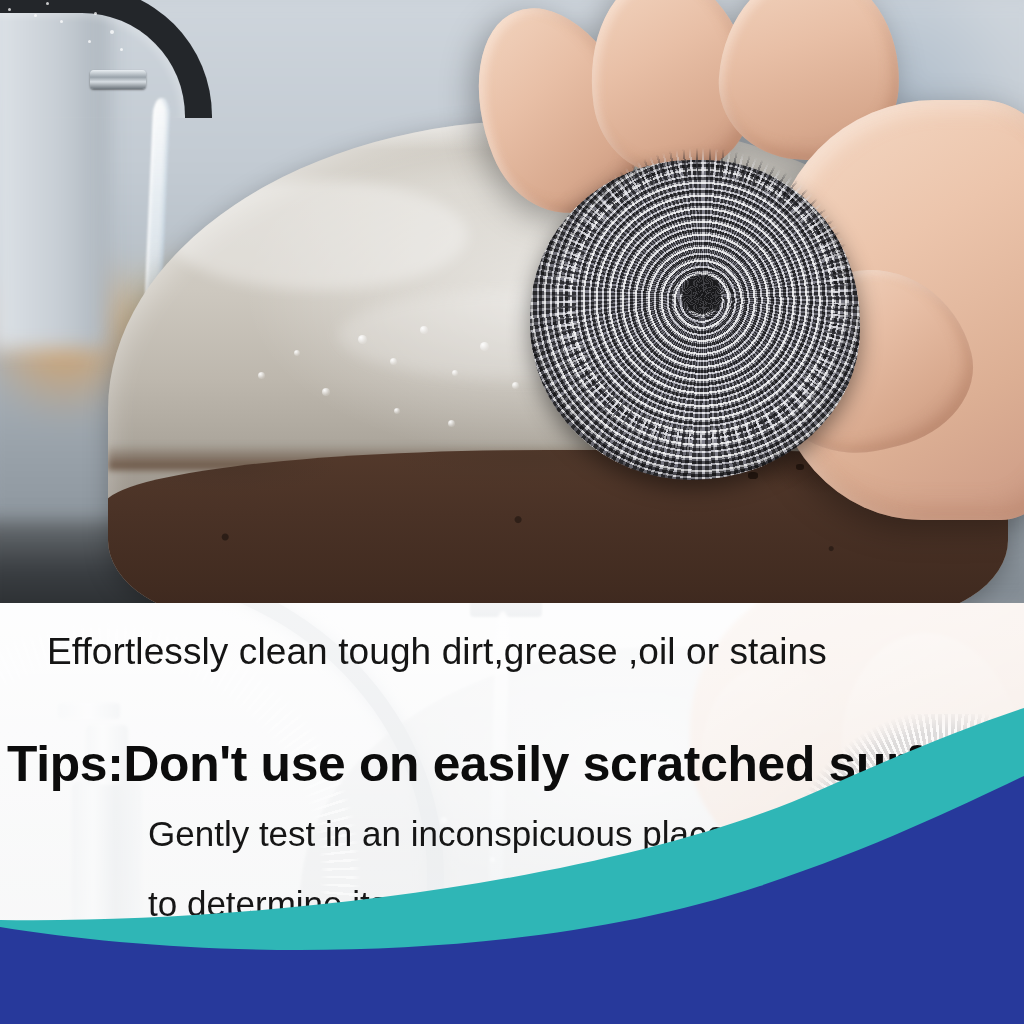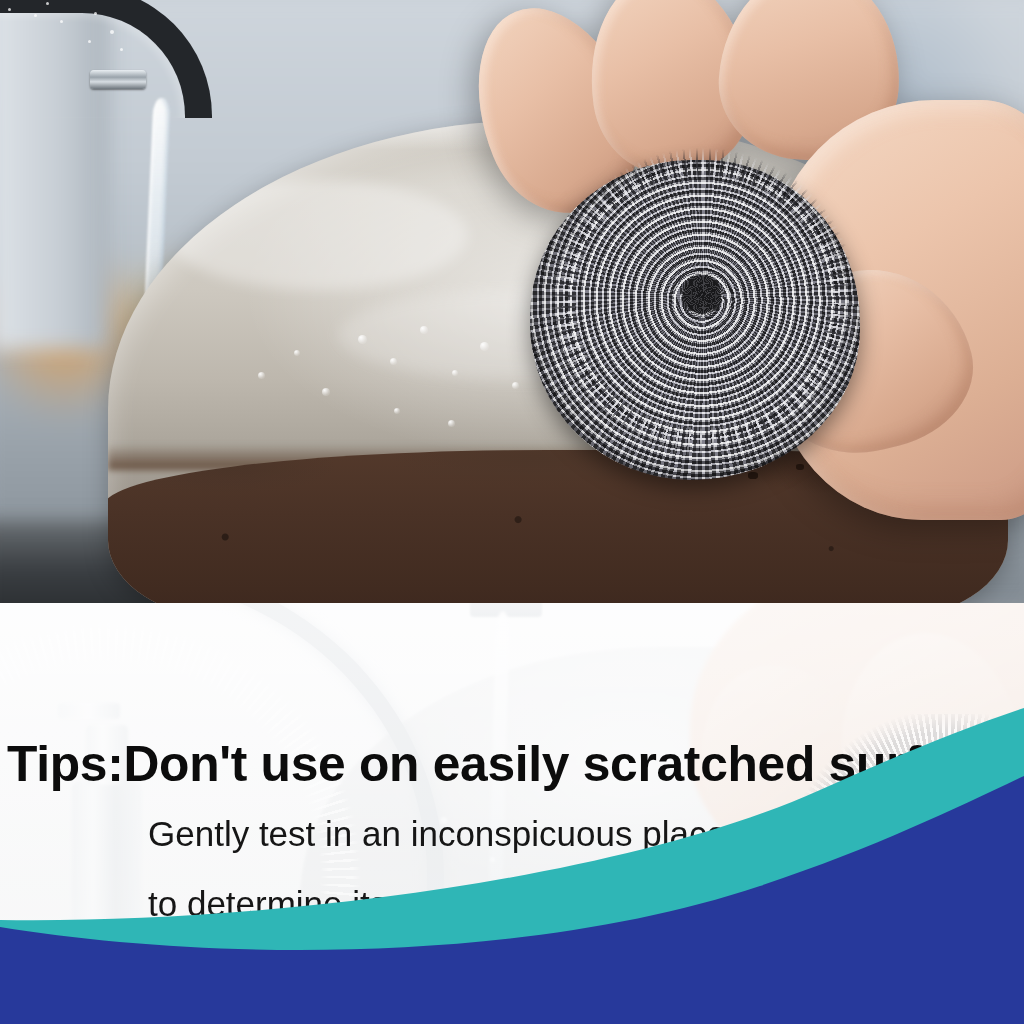--- a/index.html
+++ b/index.html
@@ -375,20 +375,21 @@
       <div class="ghost-rim"></div>
       <div class="ghost-tap"></div>
       <div class="ghost-stream"></div>
       <div class="ghost-soap"></div>
     </div>
     <div class="wash"></div>
 
   </div>
 
   <div class="copy">
+    <div class="t-line1">Effortlessly clean tough dirt,grease ,oil or stains</div>
     <div class="t-head">Tips:Don't use on easily scratched surfaces</div>
     <div class="t-line3">Gently test in an inconspicuous place</div>
     <div class="t-line4">to determine its suitability</div>
   </div>
 
   <svg class="waves" viewBox="0 0 1024 1024" preserveAspectRatio="none">
     <path fill="#2FB6B6" d="M0,920 C260,924 620,880 820,790 C900,754 970,726 1024,708 L1024,1024 L0,1024 Z"></path>
     <path fill="#27399B" d="M0,927 C200,960 520,966 760,886 C880,846 960,806 1024,776 L1024,1024 L0,1024 Z"></path>
   </svg>
 

